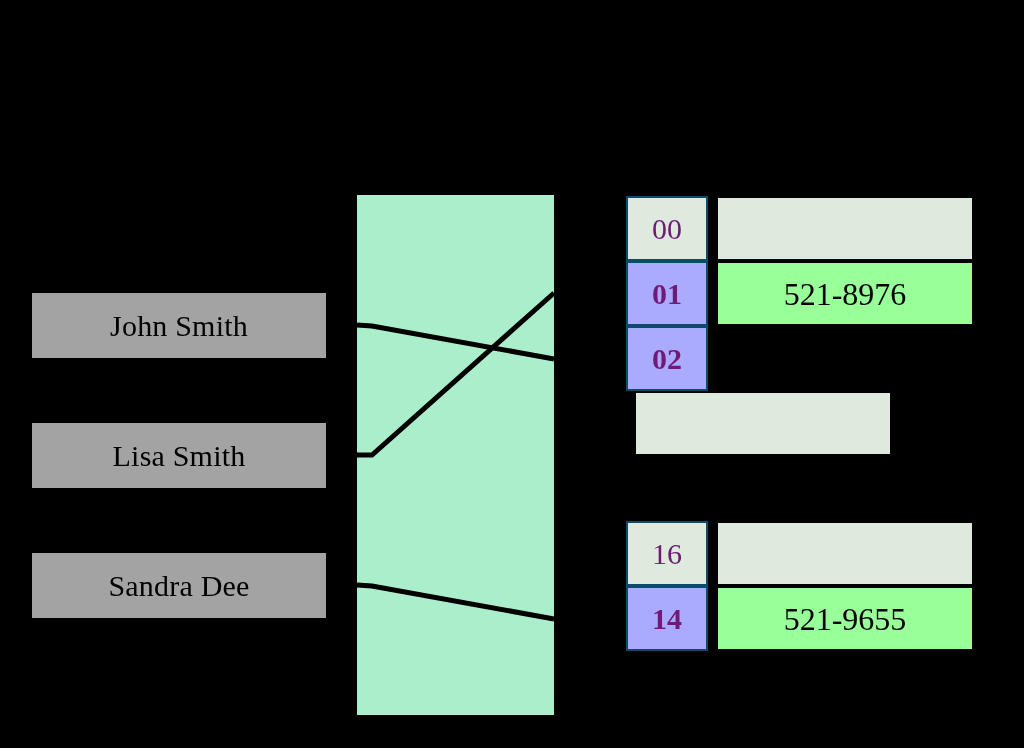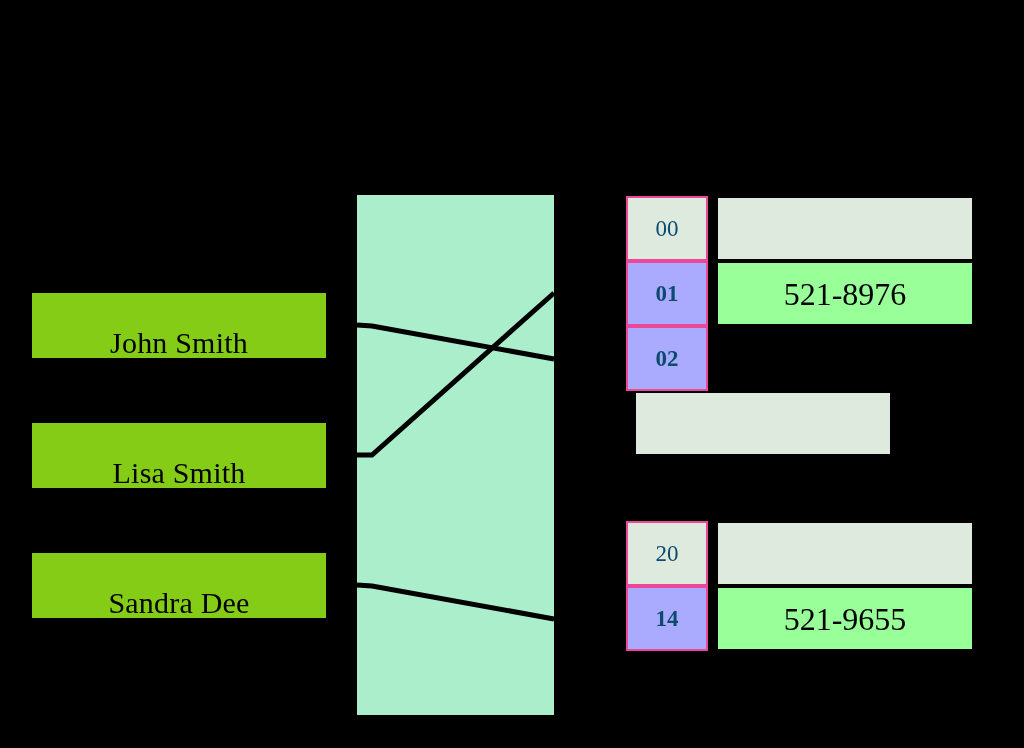--- a/index.html
+++ b/index.html
@@ -18,24 +18,24 @@
     background: #000000;
     overflow: hidden;
   }
 
   
   .key-box {
     position: absolute;
     left: 32px;
     width: 294px;
     height: 65px;
-    background: #84cc16;
+    background: #a3a3a3;
     color: #000000;
     display: flex;
-    align-items: flex-end;
+    align-items: center;
     justify-content: center;
     font-size: 30px;
     line-height: 1;
     letter-spacing: 0.2px;
     box-sizing: border-box;
   }
 
   
   #hash-function-block {
     position: absolute;
@@ -72,27 +72,27 @@
   .bucket-row {
     position: absolute;
     left: 0;
     height: 65px;
     display: flex;
     align-items: stretch;
   }
   .bucket-index {
     width: 82px;
     box-sizing: border-box;
-    border: 2px solid #ec4899;
+    border: 2px solid #0c4a6e;
     background: #dfeadf;
-    color: #0c4a6e;
+    color: #701a75;
     display: flex;
     align-items: center;
     justify-content: center;
-    font-size: 23px;
+    font-size: 30px;
     line-height: 1;
   }
   .bucket-index.filled {
     background: #aaaaff;
     font-weight: bold;
   }
   .bucket-gap {
     width: 8px;
   }
   .bucket-value {
@@ -157,21 +157,21 @@
 
     <div class="bucket-row" style="top:195px">
       <div class="bucket-gap"></div>
       <div class="bucket-value"></div>
     </div>
   </div>
 
   <div class="bucket-table" id="bucket-table-bottom" style="left:626px; top:521px; width:348px; height:195px">
 
     <div class="bucket-row" style="top:0px">
-      <div class="bucket-index">20</div>
+      <div class="bucket-index">16</div>
       <div class="bucket-gap"></div>
       <div class="bucket-value"></div>
     </div>
 
     <div class="bucket-row" style="top:65px">
       <div class="bucket-index filled">14</div>
       <div class="bucket-gap"></div>
       <div class="bucket-value filled">521-9655</div>
     </div>
 

